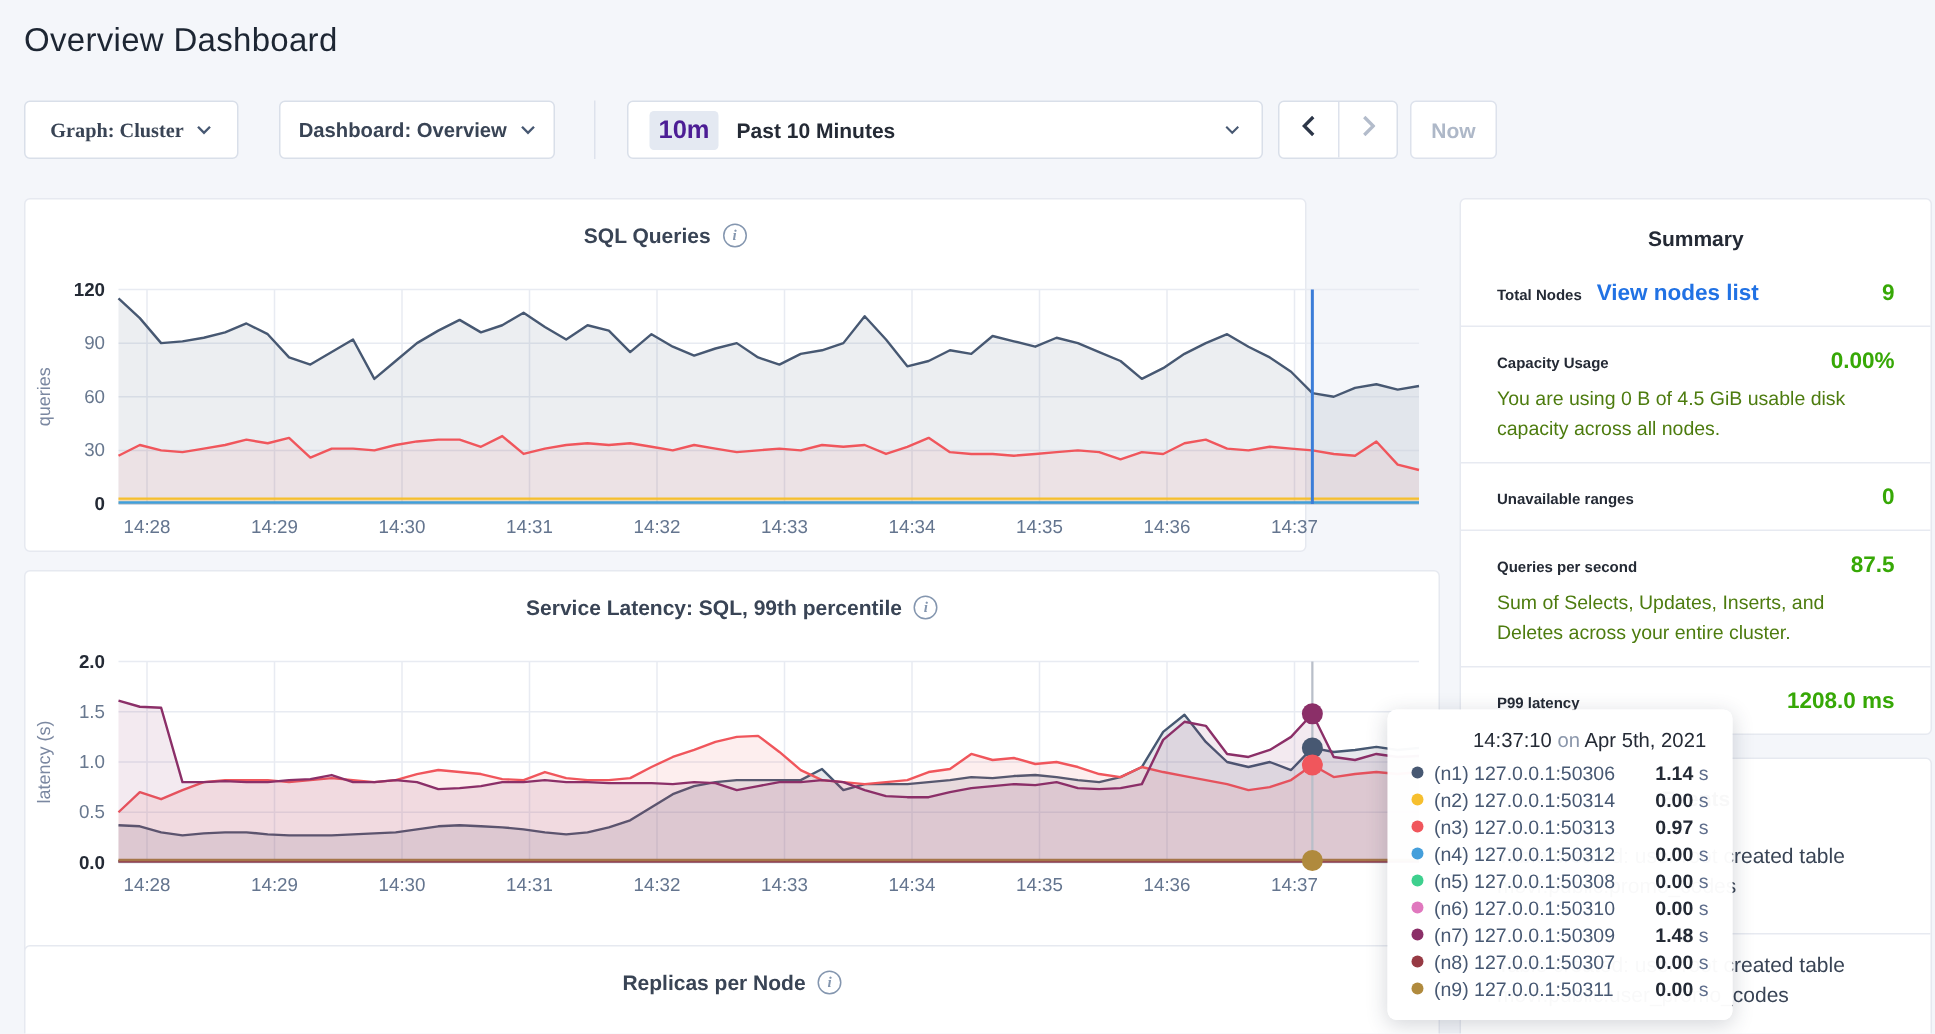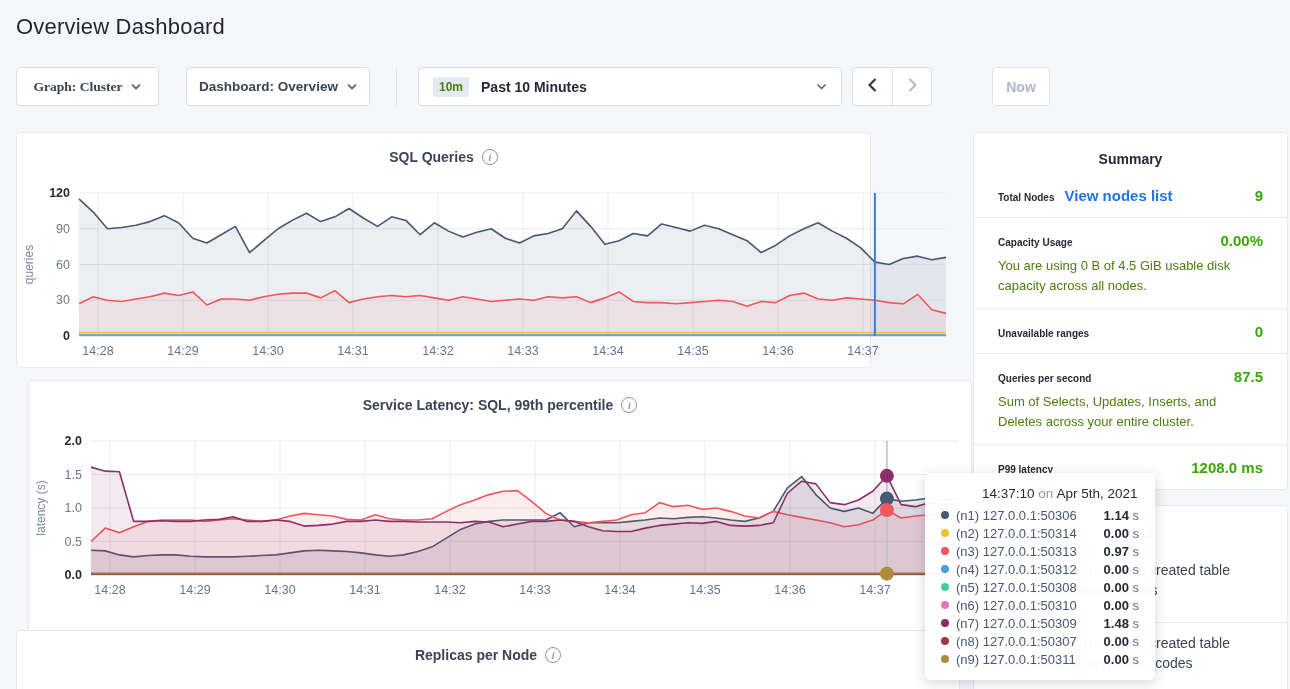--- a/index.html
+++ b/index.html
@@ -7,33 +7,33 @@
   body { background:#f4f6fa; font-family:"Liberation Sans","DejaVu Sans",sans-serif; color:#242a35; position:relative; }
 
   .page-title { position:absolute; left:16px; top:14px; font-size:22px; font-weight:400; color:#1d2633; letter-spacing:.2px; }
 
   
   .ctrl { position:absolute; top:67px; height:39px; background:#fff; border:1px solid #d9dfe9; border-radius:4px; display:flex; align-items:center; justify-content:center; gap:9px; font-size:13.5px; font-weight:700; color:#394455; cursor:pointer; }
   .dd-graph { left:16px; width:143px;font-family:Liberation Serif, serif; }
   .dd-dash  { left:186px; width:184px; }
   .ctrl-divider { position:absolute; top:67px; left:396px; width:1px; height:39px; background:#dde2ec; }
   .time-sel { left:418px; width:424px; justify-content:flex-start; padding:0 14px; gap:12px; }
-  .time-badge { background:#e4e9f2; color:#4d7c0f; font-size:12px; font-weight:700; padding:3px 6px; border-radius:3px; }
+  .time-badge { background:#e4e9f2; color:#4c1d95; font-size:17px; font-weight:700; padding:3px 6px; border-radius:3px; }
   .time-label { font-size:14px; font-weight:700; color:#242a35; }
   .time-sel .chev { margin-left:auto; }
   .chev svg { display:block; }
   .nav-group { position:absolute; left:852px; top:67px; width:80px; height:39px; background:#fff; border:1px solid #d9dfe9; border-radius:4px; display:flex; }
   .nav-btn { width:50%; display:flex; align-items:center; justify-content:center; cursor:pointer; }
   .nav-btn + .nav-btn { border-left:1px solid #dde2ec; }
-  .now-btn { position:absolute; left:992px; top:67px; width:58px; height:39px; background:#fff; border:1px solid #dde2ec; border-radius:4px; display:flex; align-items:center; justify-content:center; font-size:14px; font-weight:700; color:#aeb8c8; }
+  .now-btn { position:absolute; left:940px; top:67px; width:58px; height:39px; background:#fff; border:1px solid #dde2ec; border-radius:4px; display:flex; align-items:center; justify-content:center; font-size:14px; font-weight:700; color:#aeb8c8; }
 
   
   .panel { position:absolute; background:#fff; border:1px solid #e6e9f0; border-radius:4px; }
   .p-sql   { left:16px; top:132px; width:855px; height:236px; }
-  .p-lat   { left:28px; top:380px; width:944px; height:270px; }
+  .p-lat   { left:16px; top:380px; width:944px; height:270px; }
   .p-rep   { left:16px; top:630px; width:944px; height:200px; }
   .p-sum   { left:973px; top:132px; width:315px; height:358px; }
   .p-evt   { left:973px; top:505px; width:315px; height:400px; }
 
   .chart-head { display:flex; align-items:center; justify-content:center; gap:8px; padding-top:16px; }
   .chart-title { font-size:14px; font-weight:700; color:#394455; }
   .info-icon { width:16px; height:16px; border:1px solid #8496af; border-radius:50%; color:#8496af; font-size:10px; font-weight:700; display:flex; align-items:center; justify-content:center; font-family:"Liberation Serif",serif; font-style:italic; cursor:pointer; }
   .legend { position:absolute; top:40px; right:20px; display:flex; gap:22px; }
   .legend-item { display:flex; align-items:center; gap:6px; font-size:12px; color:#6b7583; }
   .ldot { width:9px; height:9px; border-radius:50%; }

